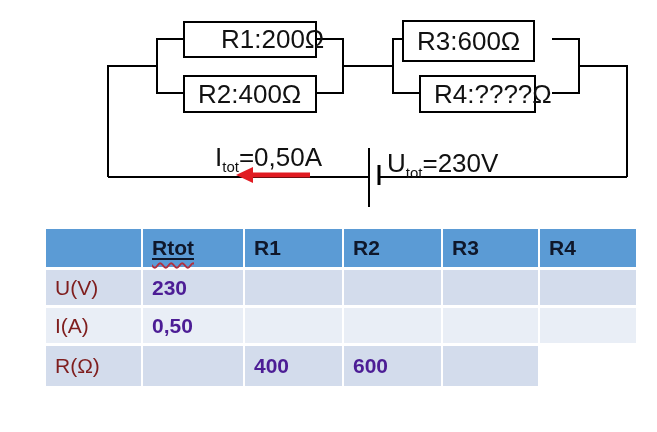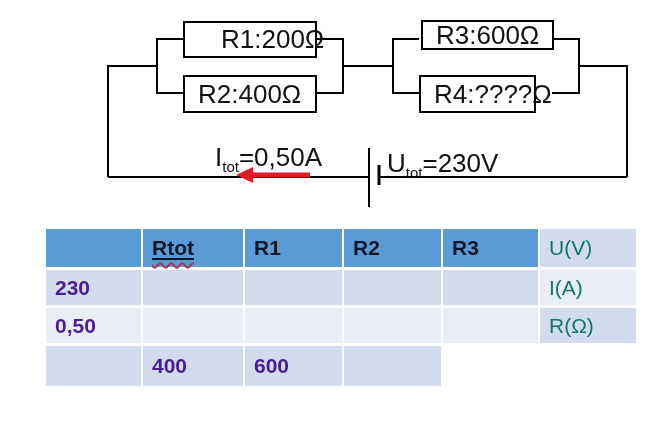--- a/index.html
+++ b/index.html
@@ -9,40 +9,40 @@
   }
   
   .circuit-svg { position:absolute; left:0; top:0; }
   .rbox {
     position:absolute; box-sizing:border-box; background:#fff;
     border:2px solid #000; display:flex; align-items:center;
     padding-left:13px; font-size:26px; letter-spacing:0px; white-space:nowrap;
   }
   .rbox-r1 { left:183px; top:21px;  width:134px; height:37px;padding-left:36px; }
   .rbox-r2 { left:183px; top:75px;  width:134px; height:38px; }
-  .rbox-r3 { left:421px; top:20px;  width:133px; height:30px; }
+  .rbox-r3 { left:402px; top:20px;  width:133px; height:42px; }
   .rbox-r4 { left:419px; top:75px;  width:117px; height:38px;align-items:center; }
   .eq-label { position:absolute; font-size:26px; white-space:nowrap; line-height:26px; }
   .eq-current { left:215px; top:144px; }
   .eq-voltage { left:387px; top:150px; }
   .eq-sub { font-size:15px; vertical-align:-6px; }
   
   .ptable {
     position:absolute; left:46px; top:229px;
     display:grid;
     grid-template-columns:95px 100px 97px 97px 95px 96px;
     grid-template-rows:38px 35px 35px 40px;
     column-gap:2px; row-gap:3px;
     font-size:21px;
   }
   .tcell { display:flex; align-items:center; padding-left:9px; box-sizing:border-box; white-space:nowrap; }
   .th { background:#5b9bd5; color:#0f172a; font-weight:bold; }
   .band-a { background:#d3dcec; }
   .band-b { background:#e9eef6; }
-  .cell-label { color:#0f766e; }
+  .cell-label { color:#7f1d1d; }
   .cell-value { font-weight:bold; color:#4c1d95; }
   .rtot-wrap { text-decoration:underline wavy #b03040; text-decoration-thickness:2px; text-underline-offset:7px; }
   .rtot-text { text-decoration:underline solid; text-decoration-thickness:2px; text-underline-offset:3px; }
 </style>
 </head>
 <body>
 
 <div class="stage">
 
   <svg class="circuit-svg" width="657" height="220" viewBox="0 0 657 220">
@@ -95,20 +95,21 @@
 
   <div class="ptable">
 
     <div class="tcell th"></div>
     <div class="tcell th">
       <span class="rtot-wrap"><span class="rtot-text">Rtot</span></span>
     </div>
     <div class="tcell th">R1</div>
     <div class="tcell th">R2</div>
     <div class="tcell th">R3</div>
+    <div class="tcell th">R4</div>
 
     <div class="tcell band-a cell-label">U(V)</div>
     <div class="tcell band-a cell-value">230</div>
     <div class="tcell band-a cell-value"></div>
     <div class="tcell band-a cell-value"></div>
     <div class="tcell band-a cell-value"></div>
     <div class="tcell band-a cell-value"></div>
 
     <div class="tcell band-b cell-label">I(A)</div>
     <div class="tcell band-b cell-value">0,50</div>

